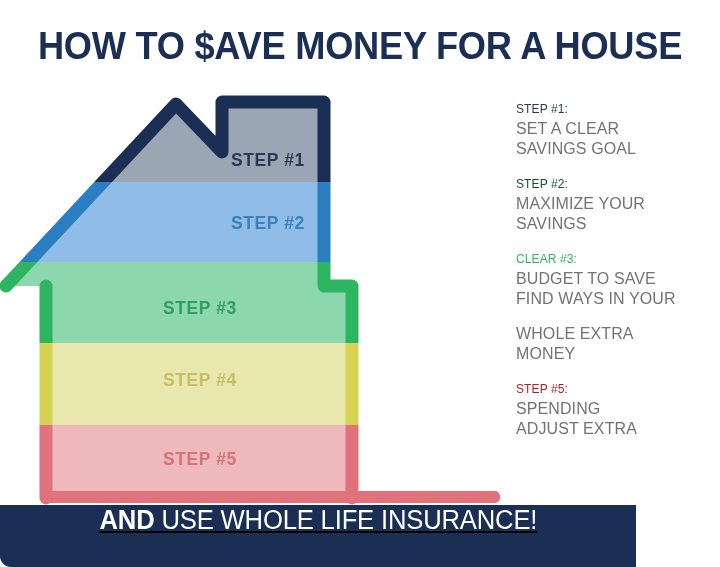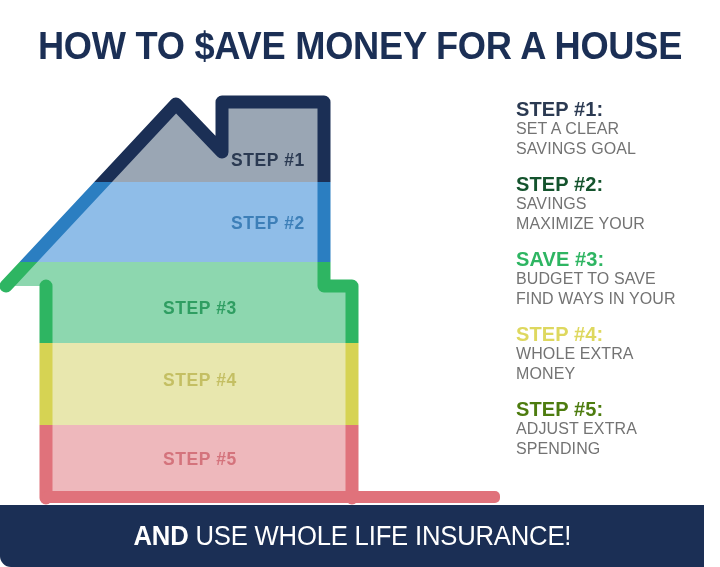--- a/index.html
+++ b/index.html
@@ -57,45 +57,45 @@
   #steps {
     position: absolute;
     left: 516px;
     top: 99px;
     width: 200px;
   }
   .step-block { margin-bottom: 15px; }
   .step-block:last-child { margin-bottom: 0; }
   .step-head {
     font-family: "Liberation Sans", sans-serif;
-    font-weight: bold;
-    font-size: 20px;
+    font-weight: normal;
+    font-size: 12px;
     line-height: 20px;
     letter-spacing: 0.1px;
   }
   .step-desc {
     font-family: "Liberation Sans", sans-serif;
     font-weight: normal;
     font-size: 16px;
     line-height: 20px;
     color: #737373;
     letter-spacing: 0.1px;
   }
 
   
   #banner {
     position: absolute;
     left: 0;
     top: 505px;
-    width: 704px;
+    width: 636px;
     height: 62px;
     background: #1b2f55;
     display: flex;
-    align-items: center;
     justify-content: center;
+    text-decoration: underline;
   }
   #banner-text {
     font-family: "Liberation Sans", sans-serif;
     font-size: 27px;
     line-height: 30px;
     color: #ffffff;
     letter-spacing: -0.2px;
     transform: scaleX(0.95);
     white-space: nowrap;
   }
@@ -206,40 +206,39 @@
   <div id="steps">
 
     <div class="step-block">
       <div class="step-head" style="color:#2b3a52">STEP #1:</div>
       <div class="step-desc">SET A CLEAR</div>
       <div class="step-desc">SAVINGS GOAL</div>
     </div>
 
     <div class="step-block">
       <div class="step-head" style="color:#14532d">STEP #2:</div>
+      <div class="step-desc">MAXIMIZE YOUR</div>
       <div class="step-desc">SAVINGS</div>
-      <div class="step-desc">MAXIMIZE YOUR</div>
-    </div>
-
-    <div class="step-block">
-      <div class="step-head" style="color:#2eb562">SAVE #3:</div>
+    </div>
+
+    <div class="step-block">
+      <div class="step-head" style="color:#2eb562">CLEAR #3:</div>
       <div class="step-desc">BUDGET TO SAVE</div>
       <div class="step-desc">FIND WAYS IN YOUR</div>
     </div>
 
     <div class="step-block">
-      <div class="step-head" style="color:#ded85f">STEP #4:</div>
       <div class="step-desc">WHOLE EXTRA</div>
       <div class="step-desc">MONEY</div>
     </div>
 
     <div class="step-block">
-      <div class="step-head" style="color:#4d7c0f">STEP #5:</div>
+      <div class="step-head" style="color:#b91c1c">STEP #5:</div>
+      <div class="step-desc">SPENDING</div>
       <div class="step-desc">ADJUST EXTRA</div>
-      <div class="step-desc">SPENDING</div>
     </div>
 
   </div>
 
   <div id="banner">
     <div id="banner-text">
       <span class="strong">AND</span><span class="light"> USE WHOLE LIFE INSURANCE!</span>
     </div>
   </div>
 

